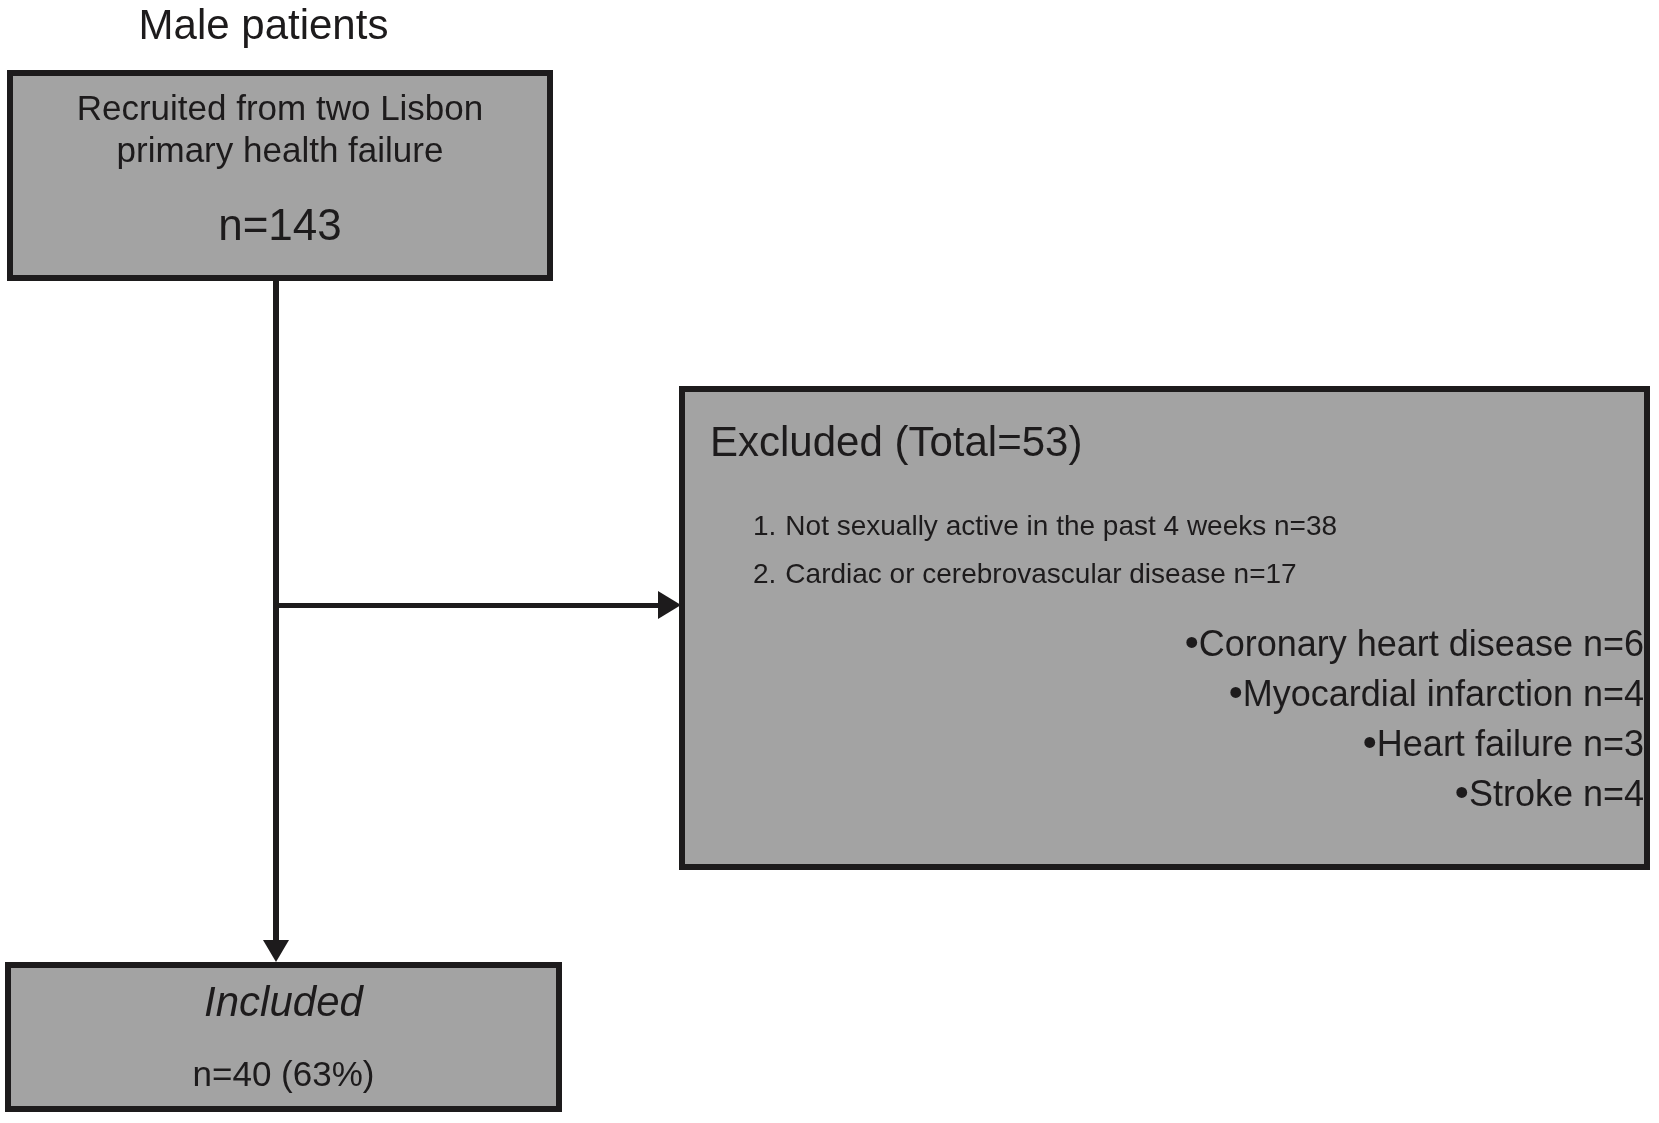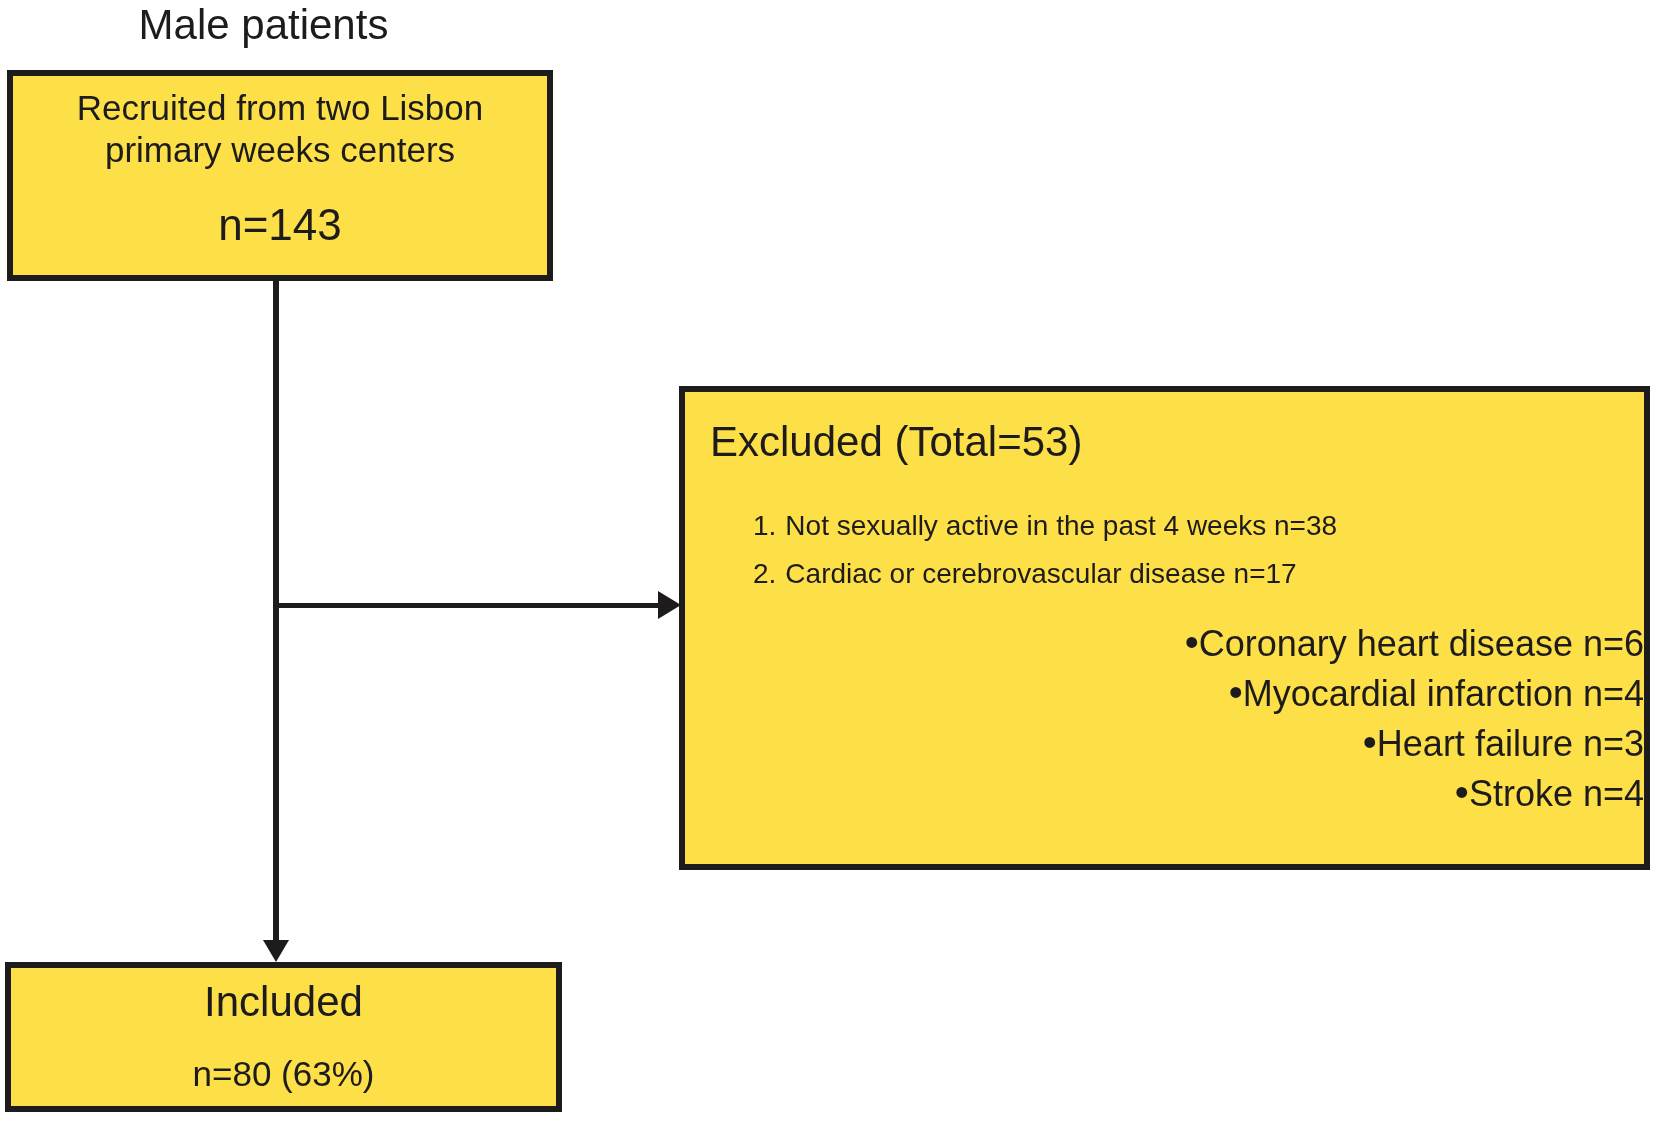--- a/index.html
+++ b/index.html
@@ -25,21 +25,21 @@
     text-align: center;
     font-size: 42px;
     line-height: 1.1;
     white-space: nowrap;
   }
 
   
   .node-box {
     box-sizing: border-box;
     border: 6px solid #1d1b1c;
-    background: #fde047;
+    background: #a3a3a3;
   }
   .recruited-box {
     left: 7px; top: 70px; width: 546px; height: 211px;
     text-align: center;
   }
   .recruited-box .box-lines {
     margin-top: 11px;
     font-size: 35px;
     line-height: 42px;
   }
@@ -78,20 +78,21 @@
   }
 
   .included-box {
     left: 5px; top: 962px; width: 557px; height: 150px;
     text-align: center;
   }
   .included-box .box-heading {
     margin-top: 10px;
     font-size: 42px;
     line-height: 48px;
+    font-style: italic;
   }
   .included-box .box-count {
     margin-top: 27px;
     font-size: 35px;
     line-height: 42px;
   }
 
   
   .v-line {
     left: 273px; top: 281px; width: 6px; height: 659px;
@@ -119,21 +120,21 @@
 </head>
 <body>
 
 <div class="canvas">
 
   <div class="abs flow-title">Male patients</div>
 
   <div class="abs node-box recruited-box">
     <div class="box-lines">
       <div>Recruited from two Lisbon</div>
-      <div>primary weeks centers</div>
+      <div>primary health failure</div>
     </div>
     <div class="box-count">n=143</div>
   </div>
 
   <div class="abs v-line"></div>
   <div class="abs h-line"></div>
   <div class="abs arrow-down"></div>
   <div class="abs arrow-right"></div>
 
   <div class="abs node-box excluded-box">
@@ -159,16 +160,16 @@
         <span class="bullet">•</span><span>Heart failure n=3</span>
       </div>
       <div class="bullet-row">
         <span class="bullet">•</span><span>Stroke n=4</span>
       </div>
     </div>
   </div>
 
   <div class="abs node-box included-box">
     <div class="box-heading">Included</div>
-    <div class="box-count">n=80 (63%)</div>
+    <div class="box-count">n=40 (63%)</div>
   </div>
 
 </div>
 
 </body></html>

